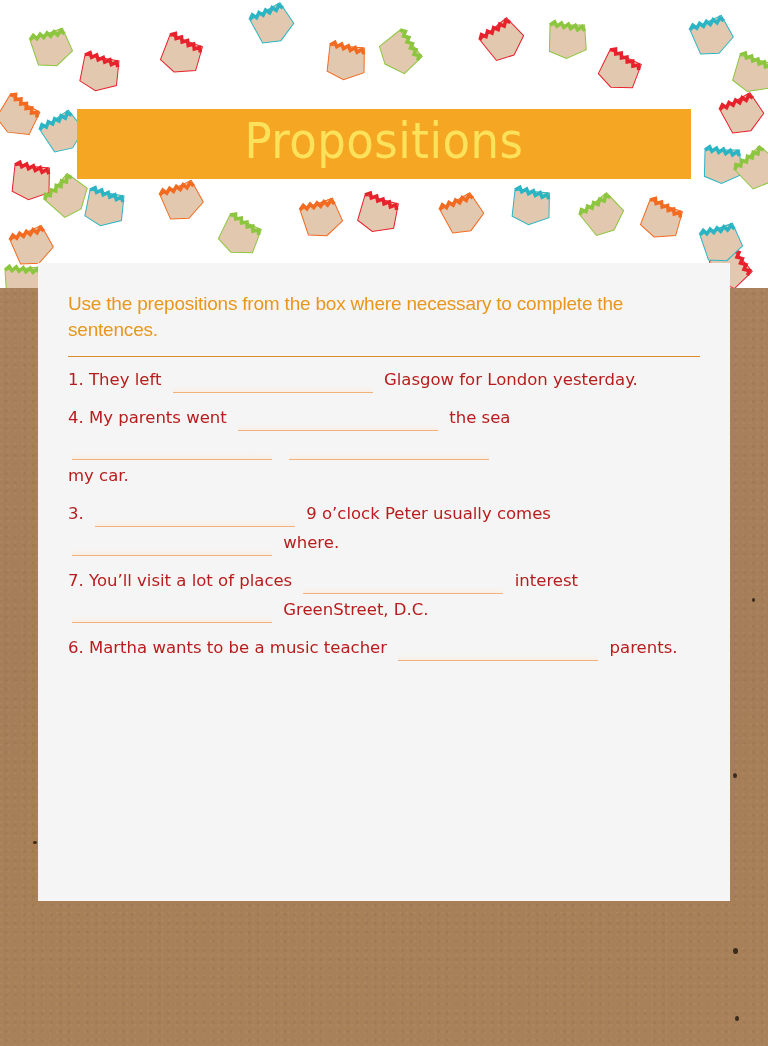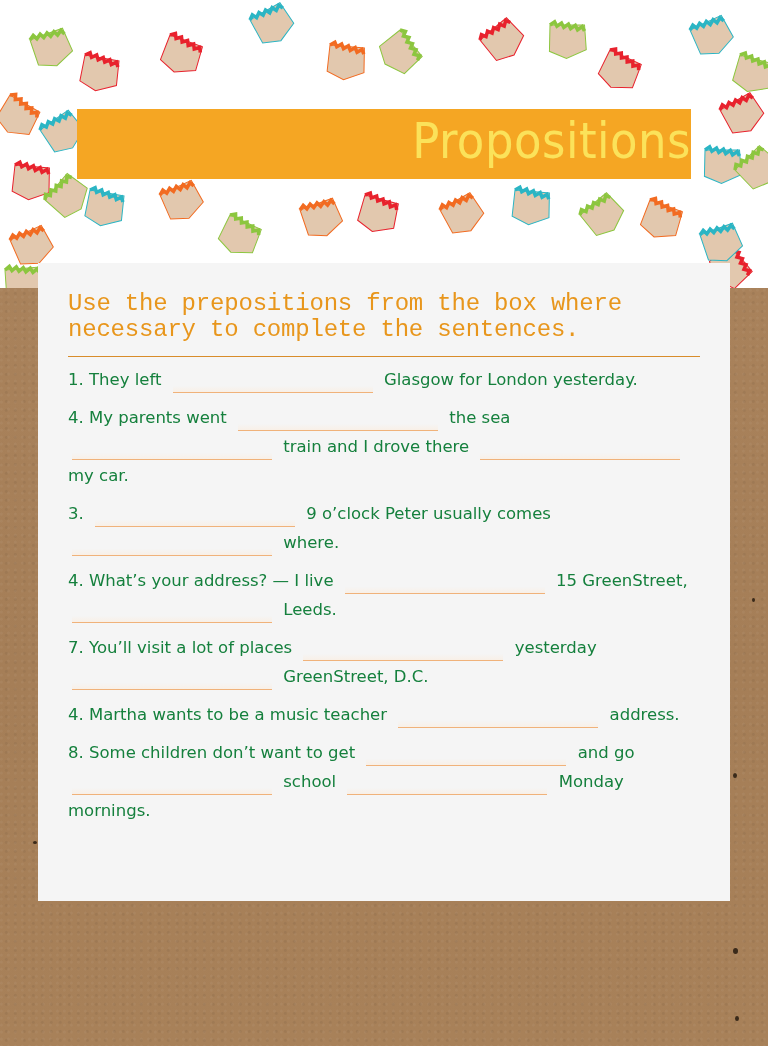--- a/index.html
+++ b/index.html
@@ -22,48 +22,48 @@
 
   
   .banner {
     position: absolute; left: 0; top: 0; width: 768px; height: 288px;
     background: #ffffff; overflow: hidden;
   }
 
   .title-bar {
     position: absolute; left: 77px; top: 109px; width: 614px; height: 70px;
     background: #f5a623;
-    display: flex; align-items: center; justify-content: flex-end;
+    display: flex; align-items: center; justify-content: center;
   }
   .title-text {
     font-family: "DejaVu Sans", sans-serif;
     font-size: 50px; font-weight: normal; letter-spacing: 0.5px;
     color: #fbe25a; transform: translateY(-3px);
     font-stretch: condensed;
   }
 
   
   .card {
     position: absolute; left: 38px; top: 263px; width: 692px; height: 638px;
     background: #f5f5f5;
     padding: 28px 30px 0 30px;
   }
   .instructions {
-    font-family: Liberation Mono, monospace;
-    color: #e8961c; font-size: 24px; line-height: 26px;
+    font-family: Liberation Sans, sans-serif;
+    color: #e8961c; font-size: 19px; line-height: 26px;
     letter-spacing: -0.2px; font-weight: normal;
     width: 600px;
   }
   .divider {
     margin-top: 13px; height: 1px; background: #d88c2a; width: 632px;
   }
   .sentences { margin-top: 8px; width: 632px; }
   .sentence {
     font-family: "DejaVu Sans", sans-serif;
-    font-size: 16.5px; color: #15803d;
+    font-size: 16.5px; color: #b91c1c;
     line-height: 29px; margin-bottom: 9px;
   }
   .blank {
     display: inline-block; width: 200px; height: 22px;
     border-bottom: 1.5px solid #f0b27a;
     background: linear-gradient(180deg, transparent 70%, rgba(255,230,205,0.35) 100%);
     vertical-align: -8px; margin: 0 6px;
   }
   .blank.lead { margin-left: 4px; }
 </style>
@@ -197,61 +197,43 @@
       <span>1. They left</span>
       <span class="blank"></span>
       <span>Glasgow for London yesterday.</span>
     </div>
 
     <div class="sentence">
       <span>4. My parents went</span>
       <span class="blank"></span>
       <span>the sea</span><br>
       <span class="blank lead"></span>
-      <span>train and I drove there</span>
       <span class="blank"></span><br>
       <span>my car.</span>
     </div>
 
     <div class="sentence">
       <span>3.</span>
       <span class="blank"></span>
       <span>9 o’clock Peter usually comes</span><br>
       <span class="blank lead"></span>
       <span>where.</span>
     </div>
 
-    <div class="sentence">
-      <span>4. What’s your address? — I live</span>
-      <span class="blank"></span>
-      <span>15 GreenStreet,</span><br>
-      <span class="blank lead"></span>
-      <span>Leeds.</span>
-    </div>
 
     <div class="sentence">
       <span>7. You’ll visit a lot of places</span>
       <span class="blank"></span>
-      <span>yesterday</span><br>
+      <span>interest</span><br>
       <span class="blank lead"></span>
       <span>GreenStreet, D.C.</span>
     </div>
 
     <div class="sentence">
-      <span>4. Martha wants to be a music teacher</span>
-      <span class="blank"></span>
-      <span>address.</span>
-    </div>
-
-
-    <div class="sentence">
-      <span>8. Some children don’t want to get</span>
-      <span class="blank"></span>
-      <span>and go</span><br>
-      <span class="blank lead"></span>
-      <span>school</span>
-      <span class="blank"></span>
-      <span>Monday</span><br>
-      <span>mornings.</span>
-    </div>
+      <span>6. Martha wants to be a music teacher</span>
+      <span class="blank"></span>
+      <span>parents.</span>
+    </div>
+
+
 
   </div>
 </div>
 
 </body></html>

